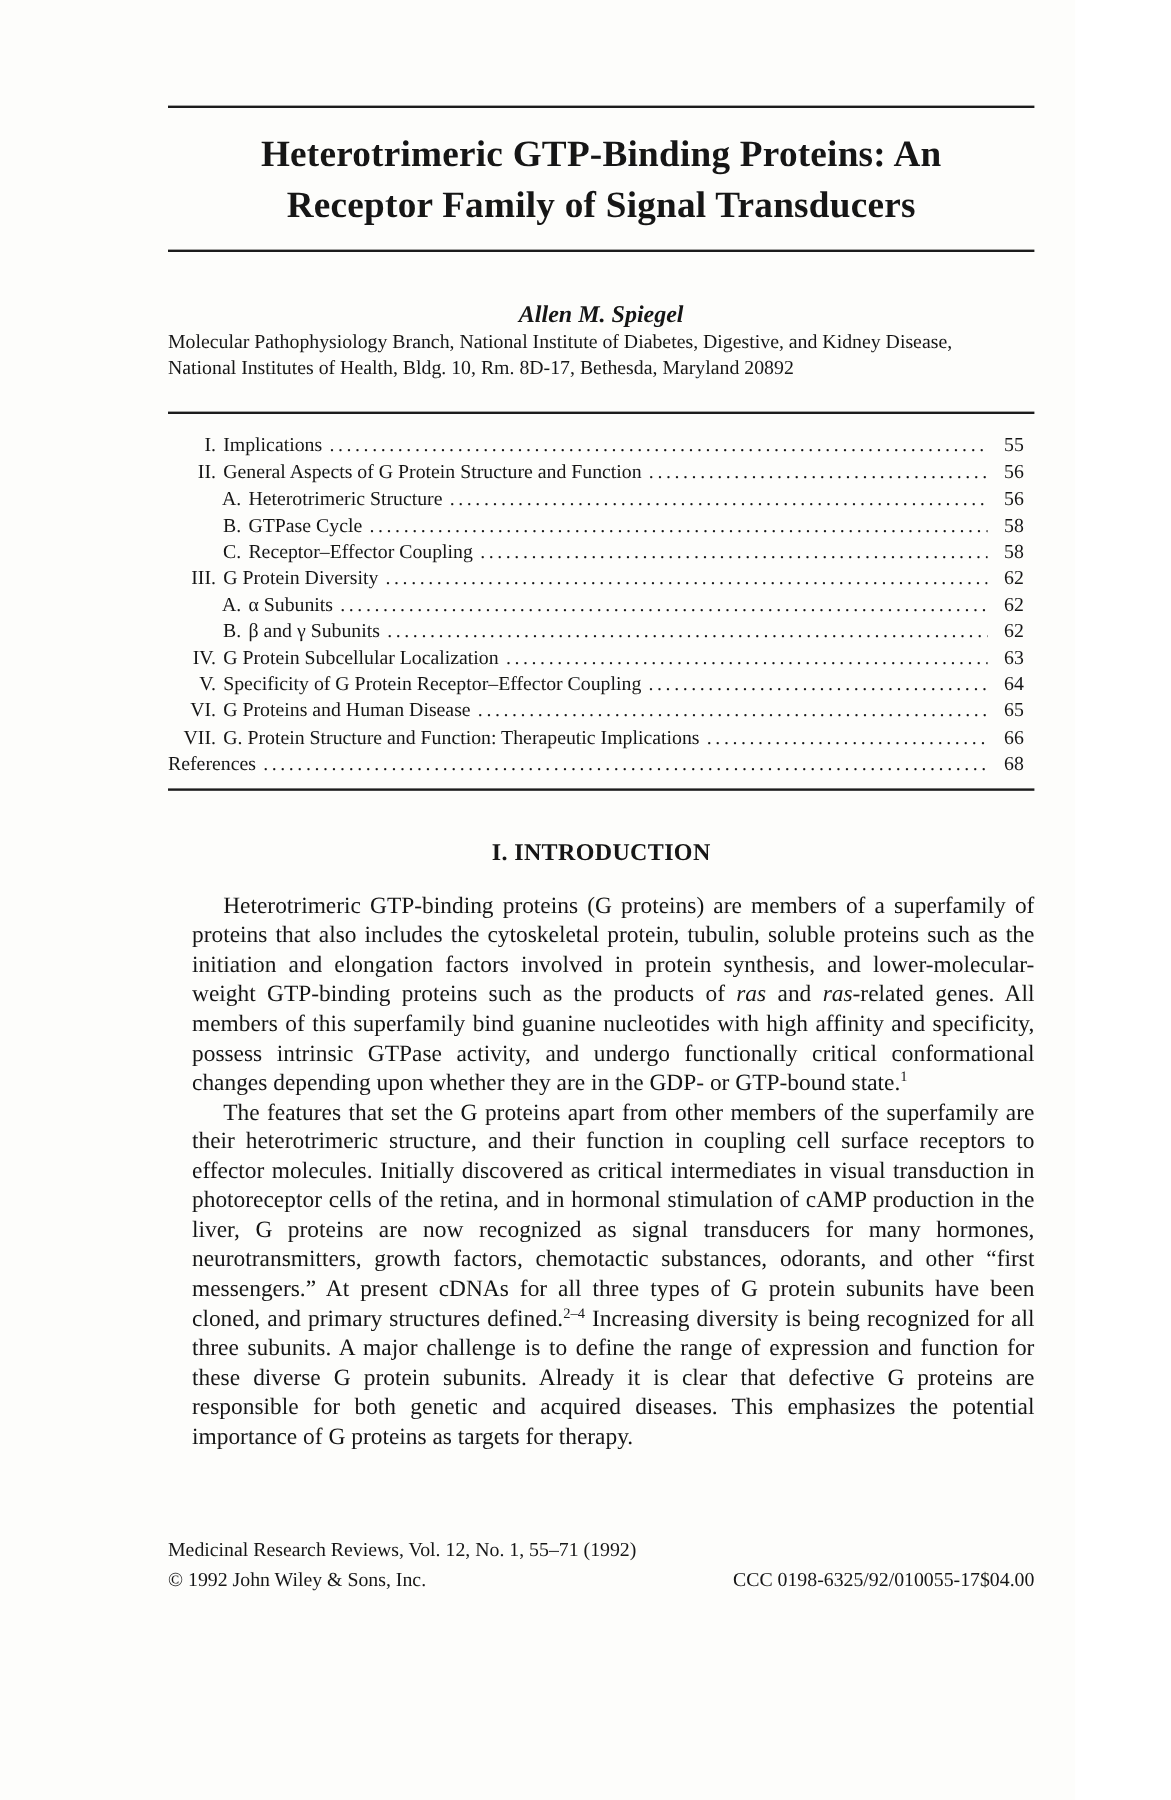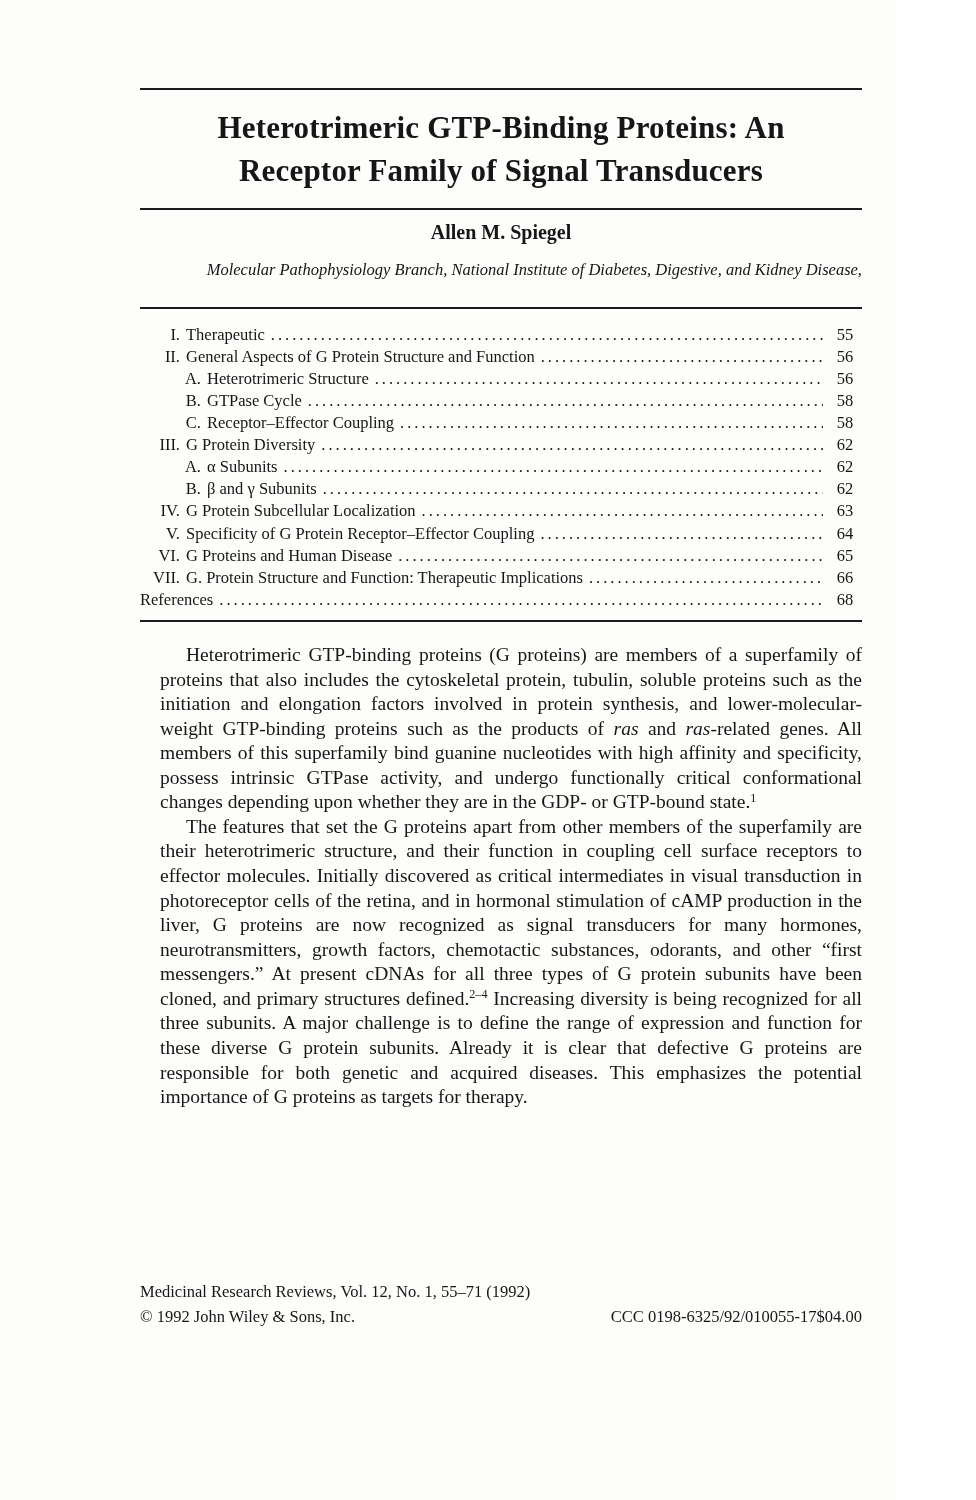--- a/index.html
+++ b/index.html
@@ -29,30 +29,29 @@
   .paper-title {
     margin-top: 16px;
     font-size: 31px;
     font-weight: bold;
     text-align: center;
     line-height: 1.40;
     letter-spacing: 0.2px;
   }
   .rule-title { margin-top: 15px; }
   .author {
-    margin-top: 11px;
+    margin-top: 41px;
     font-size: 20px;
     font-weight: bold;
     text-align: center;
+    font-style: italic;
   }
   .affiliation {
-    margin-top: 15px;
     font-size: 16.5px;
-    font-style: italic;
-    text-align: right;
+    text-align: left;
     line-height: 1.32;
   }
   .rule-toc-top { margin-top: 26px; }
   .toc {
     margin-top: 15px;
     font-size: 16.5px;
     line-height: 1.34;
   }
   .toc-row { display: flex; align-items: baseline; }
   .toc-num {
@@ -128,28 +127,29 @@
       <div>Heterotrimeric GTP-Binding Proteins: An</div>
       <div>Receptor Family of Signal Transducers</div>
     </h1>
 
     <hr class="rule rule-title">
 
     <div class="author">Allen M. Spiegel</div>
 
     <div class="affiliation">
       <div>Molecular Pathophysiology Branch, National Institute of Diabetes, Digestive, and Kidney Disease,</div>
+      <div>National Institutes of Health, Bldg. 10, Rm. 8D-17, Bethesda, Maryland 20892</div>
     </div>
 
     <hr class="rule rule-toc-top">
 
     <div class="toc">
         <div class="toc-row lvl-0">
           <span class="toc-num">I.</span>
-          <span class="toc-label">Therapeutic</span>
+          <span class="toc-label">Implications</span>
           <span class="toc-dots"></span>
           <span class="toc-page">55</span>
         </div>
         <div class="toc-row lvl-0">
           <span class="toc-num">II.</span>
           <span class="toc-label">General Aspects of G Protein Structure and Function</span>
           <span class="toc-dots"></span>
           <span class="toc-page">56</span>
         </div>
         <div class="toc-row lvl-1">
@@ -215,20 +215,21 @@
         <div class="toc-row lvl-2">
           <span class="toc-num"></span>
           <span class="toc-label">References</span>
           <span class="toc-dots"></span>
           <span class="toc-page">68</span>
         </div>
       </div>
 
     <hr class="rule rule-toc-bottom">
 
+    <h2 class="section-heading">I. INTRODUCTION</h2>
 
     <div class="body-text">
         <p><span>Heterotrimeric GTP-binding proteins (G proteins) are members of a superfamily of proteins that also includes the cytoskeletal protein, tubulin, soluble proteins such as the initiation and elongation factors involved in protein synthesis, and lower-molecular-weight GTP-binding proteins such as the products of </span><span class="it">ras</span><span> and </span><span class="it">ras</span><span>-related genes. All members of this superfamily bind guanine nucleotides with high affinity and specificity, possess intrinsic GTPase activity, and undergo functionally critical conformational changes depending upon whether they are in the GDP- or GTP-bound state.</span><sup>1</sup></p>
         <p><span>The features that set the G proteins apart from other members of the superfamily are their heterotrimeric structure, and their function in coupling cell surface receptors to effector molecules. Initially discovered as critical intermediates in visual transduction in photoreceptor cells of the retina, and in hormonal stimulation of cAMP production in the liver, G proteins are now recognized as signal transducers for many hormones, neurotransmitters, growth factors, chemotactic substances, odorants, and other “first messengers.” At present cDNAs for all three types of G protein subunits have been cloned, and primary structures defined.</span><sup>2–4</sup><span> Increasing diversity is being recognized for all three subunits. A major challenge is to define the range of expression and function for these diverse G protein subunits. Already it is clear that defective G proteins are responsible for both genetic and acquired diseases. This emphasizes the potential importance of G proteins as targets for therapy.</span></p>
       </div>
 
   </div>
 
   <div class="footer">
     <div>Medicinal Research Reviews, Vol. 12, No. 1, 55–71 (1992)</div>

